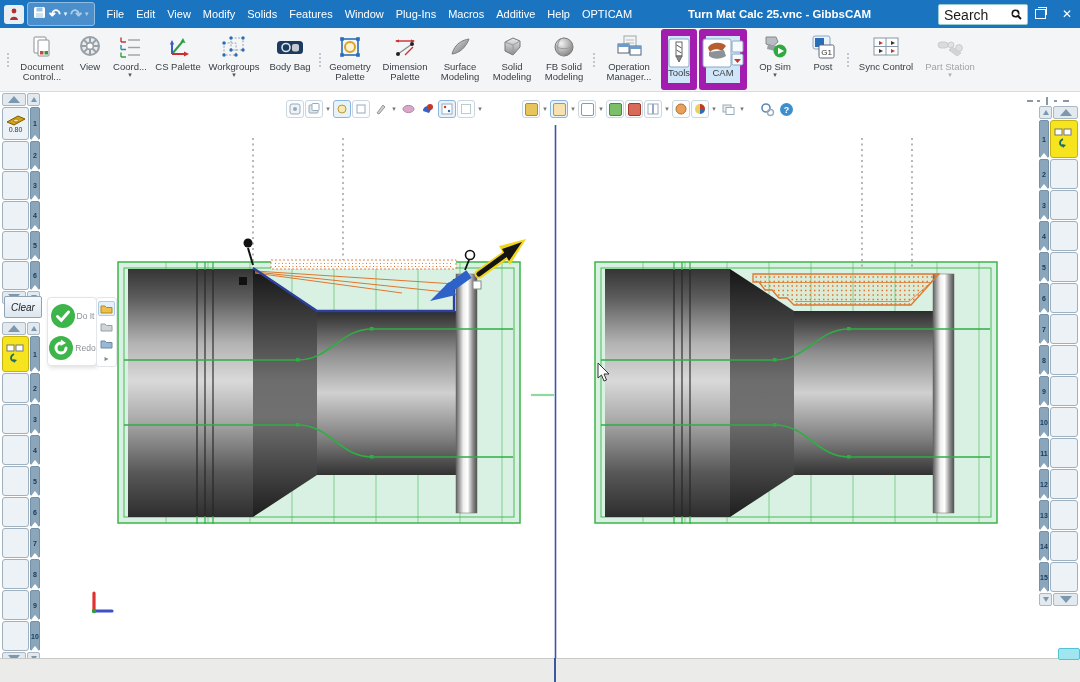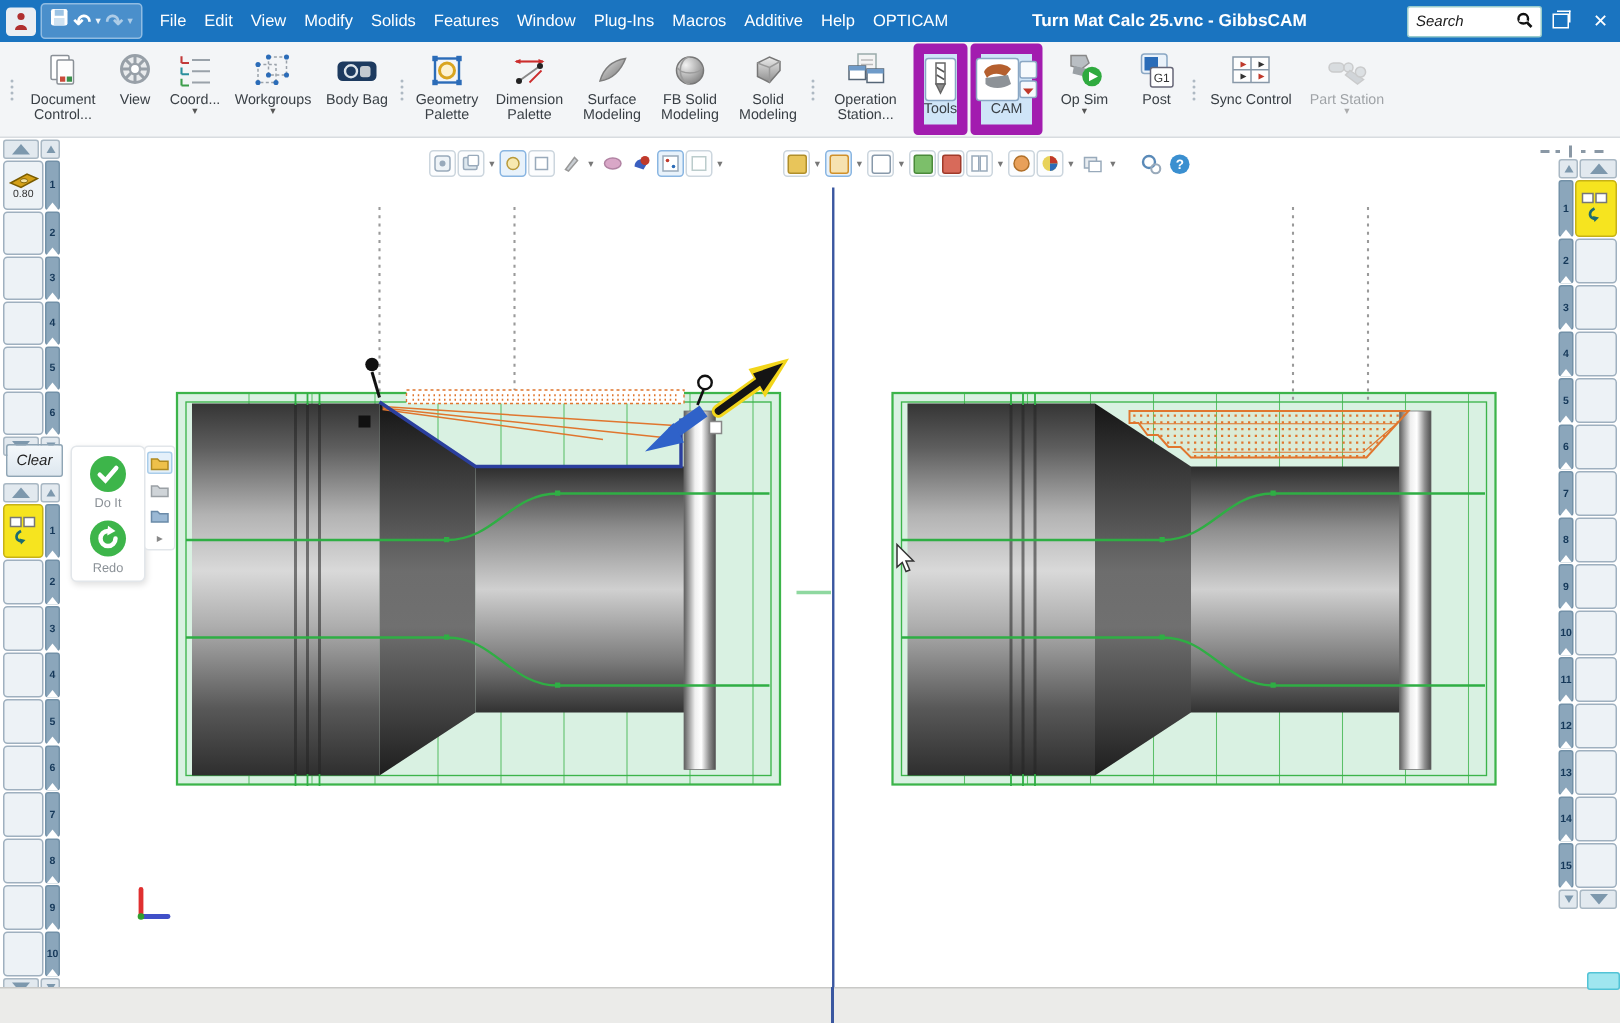--- a/index.html
+++ b/index.html
@@ -10,21 +10,21 @@
   #titlebar{left:0;top:0;width:1080px;height:28px;background:#1a74c0;color:#fff;display:flex;align-items:center}
   .appic{width:20px;height:19px;margin:0 3px 0 4px;background:#e9eef3;border-radius:3px;display:flex;align-items:center;justify-content:center}
   .qat{display:flex;align-items:center;height:22px;background:#4a8fcb;border:1px solid #90bce2;border-radius:3px;padding:0 5px;gap:3px;margin-right:6px}
   .qat .g{font-size:14px;font-weight:bold;line-height:1}
   .qat .dim{opacity:.55}
   .qcaret{font-size:7px;opacity:.9}
   .menus{display:flex;align-items:flex-start}
   .menus span{padding:0 6px;font-size:11px;cursor:default;white-space:nowrap}
   .tb-title{position:absolute;left:688px;top:0;height:28px;display:flex;align-items:center;font-weight:bold;font-size:11.5px;white-space:nowrap}
   .searchbox{position:absolute;left:938px;top:4px;width:78px;height:19px;background:#fff;border-radius:2px;border:1px solid #9cc;display:flex;align-items:center;justify-content:space-between;padding:0 5px;color:#1a1a1a}
-  .searchbox .ph{font-style:italic;font-size:10px}
+  .searchbox .ph{font-size:14px}
   .winctl{position:absolute;right:8px;top:0;height:28px;display:flex;gap:16px;align-items:center;font-size:12px}
   .restore{width:9px;height:8px;border:1px solid #fff;position:relative;background:transparent}
   .restore::before{content:"";position:absolute;left:2px;top:-3px;width:8px;height:7px;border:1px solid #fff;border-bottom:none;border-left:none}
   
   #ribbon{left:0;top:28px;width:1080px;height:64px;background:#f3f5f7;border-bottom:1px solid #d8dce0;display:flex;align-items:stretch;padding-left:4px;box-sizing:border-box}
   .rgrip{width:8px;display:flex;flex-direction:column;justify-content:center;align-items:center;gap:2px}
   .rgrip i{width:2px;height:2px;background:#aeb9c3;border-radius:50%}
   .rbtn{display:flex;flex-direction:column;align-items:center;padding:3px 1px 0 1px;margin:1px 1px;border-radius:3px;box-sizing:border-box}
   .rbtn .ric{height:30px;display:flex;align-items:center;justify-content:flex-end}
   .rbtn .rlb{font-size:9.5px;line-height:1.1;text-align:center;color:#3a4046}
@@ -49,21 +49,21 @@
   .sbox{flex:1;background:#edf2f6;border:1px solid #9fb0bf;border-radius:3px;display:flex;flex-direction:column;align-items:center;justify-content:center;box-sizing:border-box;overflow:hidden}
   .stab{width:10px;background:#8ba6bb;border:1px solid #7391a8;border-radius:2px;position:relative;display:flex;align-items:center;justify-content:center;font-size:7px;color:#16395a;font-weight:bold;box-sizing:border-box}
   .stab::after{content:"";position:absolute;bottom:-1px;left:50%;transform:translateX(-50%);border-left:4px solid transparent;border-right:4px solid transparent;border-bottom:5px solid #fff}
   .slot .stab{margin-left:1px}
   .slot.rside .stab{margin-left:0;margin-right:1px}
   .slot.yellow .sbox{background:#f6e41f;border-color:#c7b215}
   .toollbl{font-size:7px;color:#333;line-height:7px}
   
   #clearbtn{left:4px;top:296px;width:36px;height:20px;background:linear-gradient(#f4f8fb,#dde7ef);border:1px solid #8fa5b5;border-radius:2px;font-size:10px;font-style:italic;color:#222;display:flex;align-items:center;justify-content:center}
   #doitpal{left:47px;top:297px;width:48px;background:#fff;border:1px solid #e2e6ea;border-radius:4px;padding:5px 0 4px 0;display:flex;flex-direction:column;align-items:center;gap:6px;box-shadow:1px 2px 4px rgba(0,0,0,.12)}
-  .palitem{display:flex;flex-direction:column;align-items:center;gap:1px}
+  .palitem{display:flex;flex-direction:row;align-items:center;gap:1px}
   .pallbl{font-size:8.5px;color:#8a9096}
   #palstrip{left:96px;top:297px;width:19px;background:#fff;border:1px solid #e2e6ea;border-radius:3px;display:flex;flex-direction:column;align-items:center;gap:4px;padding:3px 0}
   #palstrip .psi{width:15px;height:13px;display:flex;align-items:center;justify-content:center;border-radius:2px}
   #palstrip .psi.sel{background:#e4f0fa;border:1px solid #aacdea}
   .pexp{font-size:8px;color:#888}
   
   #statusbar{left:0;top:658px;width:1080px;height:24px;background:#ebebe9;border-top:1px solid #c9c9c7;box-sizing:border-box}
   
   #canvas{left:42px;top:93px;width:996px;height:565px}
   #vdiv2{left:554px;top:658px;width:2px;height:24px;background:#3a57a0}
@@ -166,20 +166,35 @@
             <path d="M4 15.5 V11 M4 15.5 H9" stroke="#2a8f9d"></path>
             <line x1="11" y1="13.5" x2="23" y2="13.5" stroke="#9aa2aa"></line>
             <path d="M4 23 V18.5 M4 23 H9" stroke="#3a9d4a"></path>
             <line x1="11" y1="21" x2="23" y2="21" stroke="#9aa2aa"></line>
           </g>
         </svg>
       </span>
     <span class="rlb">Coord...</span>
     <span class="rcaret">▾</span>
   </div>
+  <div class="rbtn" style="width:50px">
+    <span class="ric">
+        <svg width="26" height="26" viewBox="0 0 26 26">
+          <g stroke-width="2" fill="none">
+            <path d="M7 20 L18 7" stroke="#2fa040"></path>
+            <path d="M7 20 H21" stroke="#cc2d2d"></path>
+            <path d="M7 20 V9" stroke="#3a5fc0"></path>
+          </g>
+          <polygon points="18,4 20.5,9 15.5,8" fill="#2fa040"></polygon>
+          <polygon points="24,20 19,17.6 19,22.4" fill="#cc2d2d"></polygon>
+          <polygon points="7,6 4.8,10.5 9.2,10.5" fill="#3a5fc0"></polygon>
+        </svg>
+      </span>
+    <span class="rlb">CS Palette</span>
+  </div>
   <div class="rbtn" style="width:58px">
     <span class="ric">
         <svg width="26" height="26" viewBox="0 0 26 26">
           <rect x="3" y="9" width="12" height="12" fill="none" stroke="#9aa2aa" stroke-dasharray="2 1.6"></rect>
           <rect x="10" y="4" width="12" height="12" fill="none" stroke="#9aa2aa" stroke-dasharray="2 1.6"></rect>
           <g fill="#2b6cb8">
             <circle cx="10" cy="4" r="1.7"></circle>
             <circle cx="22" cy="4" r="1.7"></circle>
             <circle cx="10" cy="16" r="1.7"></circle>
             <circle cx="22" cy="16" r="1.7"></circle>
@@ -251,69 +266,69 @@
           </defs>
           <path d="M5 20 C8 9 16 6 22 5 C19 13 13 19 5 20 Z" fill="url(#gMet1)" stroke="#7d7d7d"></path>
         </svg>
       </span>
     <span class="rlb">Surface Modeling</span>
   </div>
   <div class="rbtn" style="width:50px">
     <span class="ric">
         <svg width="26" height="26" viewBox="0 0 26 26">
           <defs>
+            <linearGradient id="gMet2" x1="0" y1="0" x2="0" y2="1">
+              <stop offset="0" stop-color="#ececec"></stop>
+              <stop offset="1" stop-color="#8d8d8d"></stop>
+            </linearGradient>
+          </defs>
+          <path d="M6 8 L14 4 L21 7 L21 13 L14 21 L6 17 Z" fill="url(#gMet2)" stroke="#777"></path>
+          <path d="M6 8 L14 11 L21 7" fill="none" stroke="#9a9a9a"></path>
+          <path d="M14 11 L14 21" stroke="#9a9a9a"></path>
+        </svg>
+      </span>
+    <span class="rlb">Solid Modeling</span>
+  </div>
+  <div class="rbtn" style="width:50px">
+    <span class="ric">
+        <svg width="26" height="26" viewBox="0 0 26 26">
+          <defs>
             <radialGradient id="gBall" cx=".35" cy=".3" r=".9">
               <stop offset="0" stop-color="#f2f2f2"></stop>
               <stop offset="1" stop-color="#6f6f6f"></stop>
             </radialGradient>
           </defs>
           <circle cx="13" cy="13" r="9" fill="url(#gBall)" stroke="#777"></circle>
           <path d="M13 4 A6.5 9 0 0 0 13 22" fill="none" stroke="#9b9b9b"></path>
           <path d="M4.5 11 A9 5.5 0 0 0 21.5 11" fill="none" stroke="#9b9b9b"></path>
         </svg>
       </span>
     <span class="rlb">FB Solid Modeling</span>
   </div>
-  <div class="rbtn" style="width:50px">
-    <span class="ric">
-        <svg width="26" height="26" viewBox="0 0 26 26">
-          <defs>
-            <linearGradient id="gMet2" x1="0" y1="0" x2="0" y2="1">
-              <stop offset="0" stop-color="#ececec"></stop>
-              <stop offset="1" stop-color="#8d8d8d"></stop>
-            </linearGradient>
-          </defs>
-          <path d="M6 8 L14 4 L21 7 L21 13 L14 21 L6 17 Z" fill="url(#gMet2)" stroke="#777"></path>
-          <path d="M6 8 L14 11 L21 7" fill="none" stroke="#9a9a9a"></path>
-          <path d="M14 11 L14 21" stroke="#9a9a9a"></path>
-        </svg>
-      </span>
-    <span class="rlb">Solid Modeling</span>
-  </div>
 
   <div class="rgrip">
       <i></i>
       <i></i>
       <i></i>
       <i></i>
     </div>
 
   <div class="rbtn" style="width:60px">
     <span class="ric">
         <svg width="28" height="26" viewBox="0 0 28 26">
           <rect x="9" y="2" width="12" height="16" fill="#f4f4f4" stroke="#9aa"></rect>
           <line x1="11" y1="6" x2="19" y2="6" stroke="#bbb"></line>
           <line x1="11" y1="9" x2="19" y2="9" stroke="#bbb"></line>
           <rect x="3" y="10" width="11" height="9" fill="#fff" stroke="#567"></rect>
           <rect x="3" y="10" width="11" height="3" fill="#6f9bc9"></rect>
           <rect x="15" y="12" width="11" height="9" fill="#fff" stroke="#567"></rect>
           <rect x="15" y="12" width="11" height="3" fill="#6f9bc9"></rect>
         </svg>
       </span>
-    <span class="rlb">Operation Station...</span>
+    <span class="rlb">Operation Manager...</span>
   </div>
 
   <div class="rbtn active" style="width:36px">
     <span class="ric">
         <svg width="24" height="30" viewBox="0 0 24 30">
           <rect x="2" y="1" width="20" height="28" rx="2" fill="#fff" stroke="#8aa7c4"></rect>
           <rect x="9" y="4" width="6" height="14" fill="url(#gDrill)" stroke="#666"></rect>
           <polygon points="9,18 15,18 12,24" fill="#8a8a8a" stroke="#666"></polygon>
           <line x1="9.5" y1="7" x2="14.5" y2="10" stroke="#555"></line>
           <line x1="9.5" y1="12" x2="14.5" y2="15" stroke="#555"></line>

